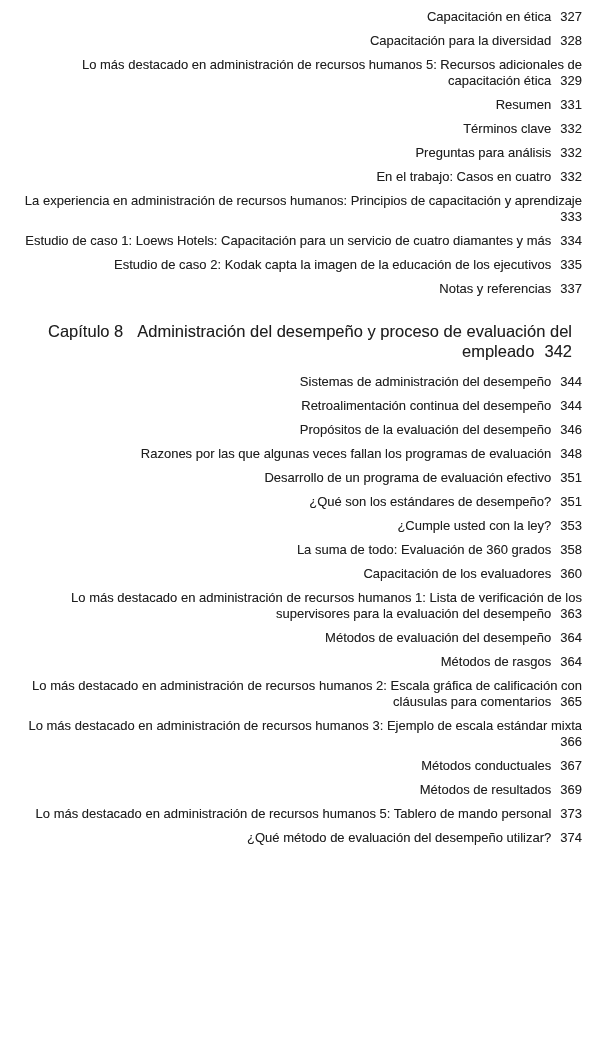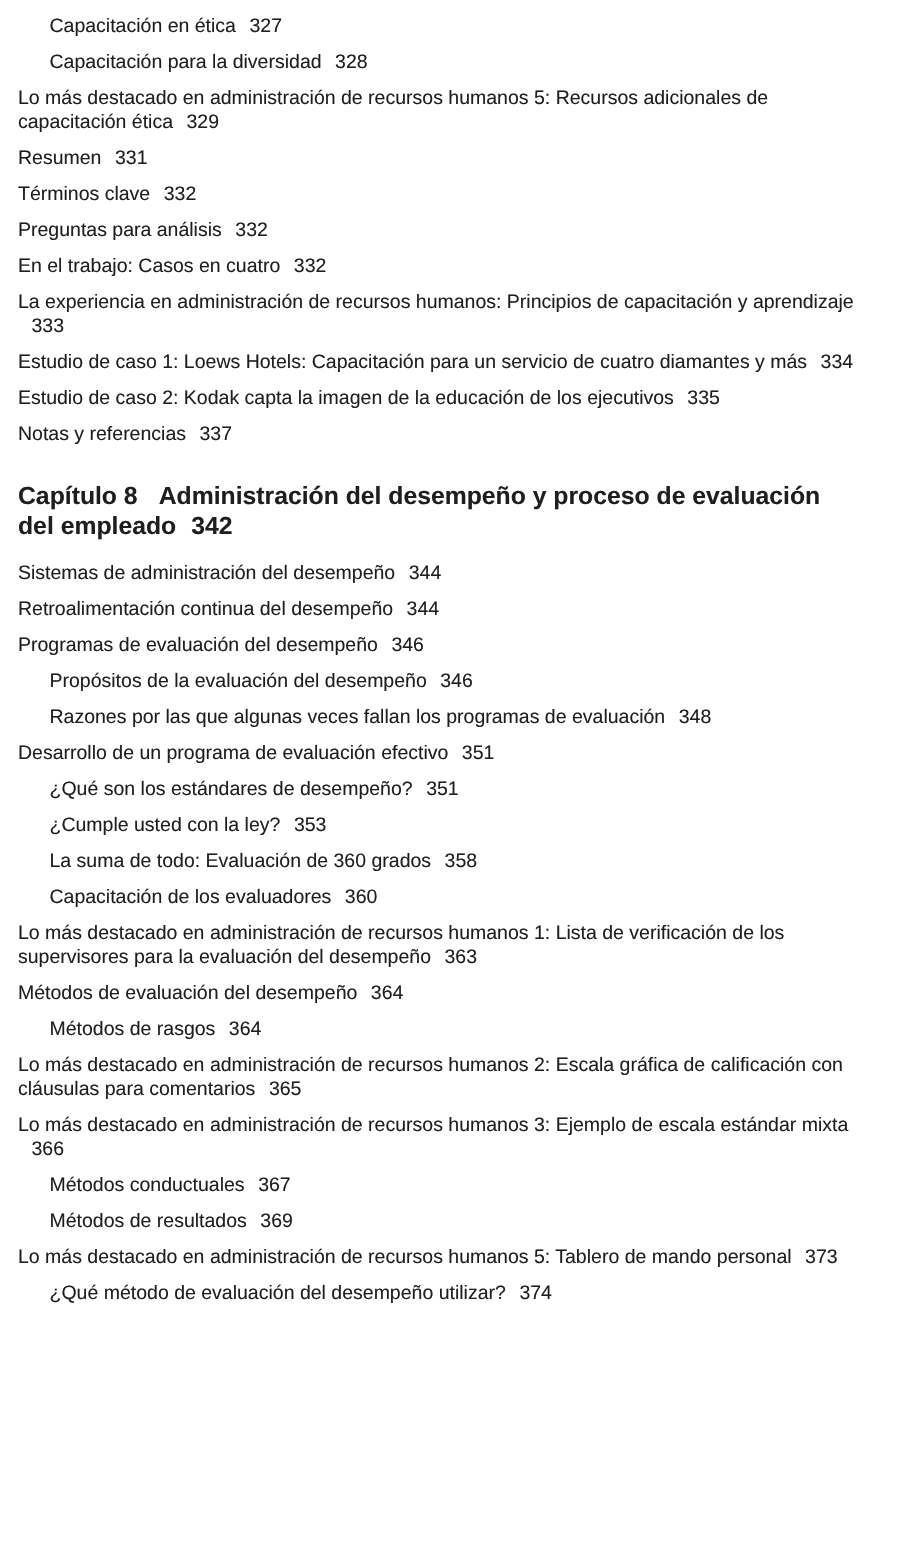--- a/index.html
+++ b/index.html
@@ -10,20 +10,21 @@
   .page {
     position: relative;
     width: 600px;
     height: 1044px;
     box-sizing: border-box;
     padding: 9px 18px 0 12px;
     background: #ffffff;
     font-family: "Liberation Sans", sans-serif;
     color: #1e1e1e;
     overflow: hidden;
+    text-align: right;
   }
   .toc-block { display: block; }
   .entry {
     font-size: 13px;
     line-height: 16px;
     margin: 0 0 8px 0;
     text-shadow: 0 0 0.4px rgba(30,30,30,0.35);
   }
   .entry.main {
     font-weight: normal;
@@ -34,21 +35,21 @@
     margin-left: 21px;
   }
   .entry-page {
     display: inline-block;
     margin-left: 9px;
     white-space: nowrap;
   }
   .chapter-title {
     font-size: 16.5px;
     line-height: 20px;
-    font-weight: bold;
+    font-weight: normal;
     margin: 24px 0 13px 0;
     padding-right: 10px;
     text-shadow: 0 0 0.4px rgba(30,30,30,0.35);
   }
   .ch-label { margin-right: 14px; }
   .ch-page {
     display: inline-block;
     margin-left: 10px;
     white-space: nowrap;
   }
@@ -100,23 +101,20 @@
     </h1>
   </header>
 
   <section class="toc-block">
       <div class="entry main">
     <span class="entry-text">Sistemas de administración del desempeño</span><span class="entry-page">344</span>
   </div>
       <div class="entry main">
     <span class="entry-text">Retroalimentación continua del desempeño</span><span class="entry-page">344</span>
   </div>
-      <div class="entry main">
-    <span class="entry-text">Programas de evaluación del desempeño</span><span class="entry-page">346</span>
-  </div>
       <div class="entry sub">
     <span class="entry-text">Propósitos de la evaluación del desempeño</span><span class="entry-page">346</span>
   </div>
       <div class="entry sub">
     <span class="entry-text">Razones por las que algunas veces fallan los programas de evaluación</span><span class="entry-page">348</span>
   </div>
       <div class="entry main">
     <span class="entry-text">Desarrollo de un programa de evaluación efectivo</span><span class="entry-page">351</span>
   </div>
       <div class="entry sub">

